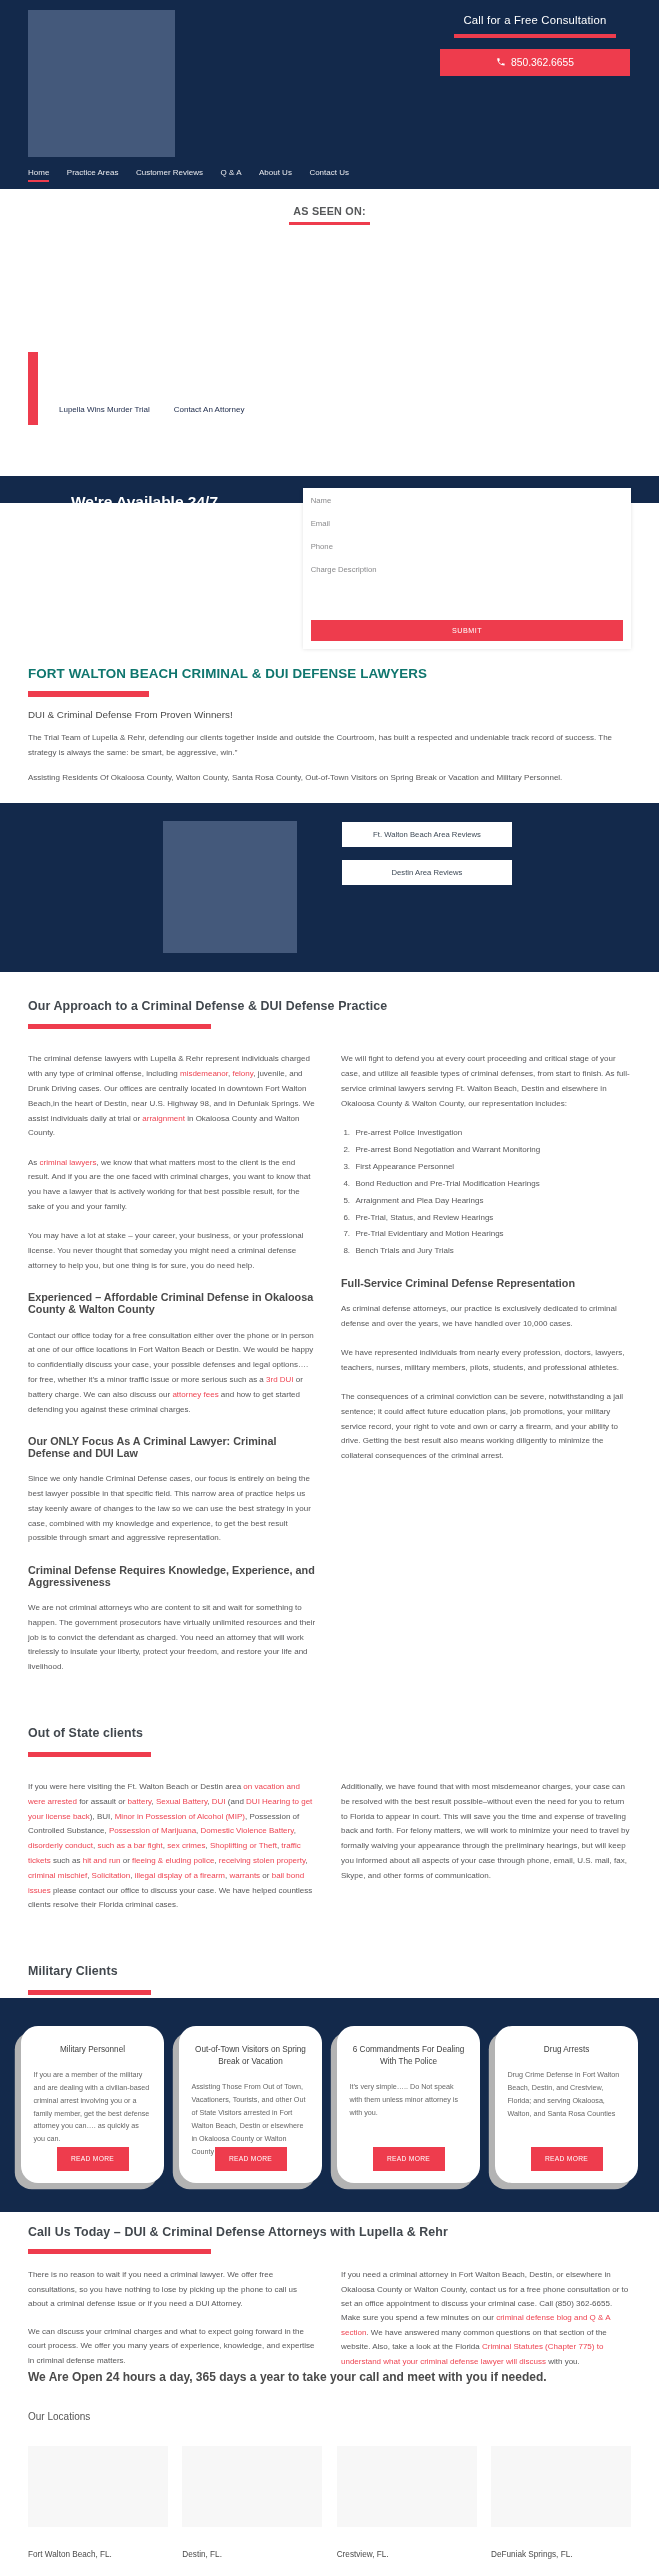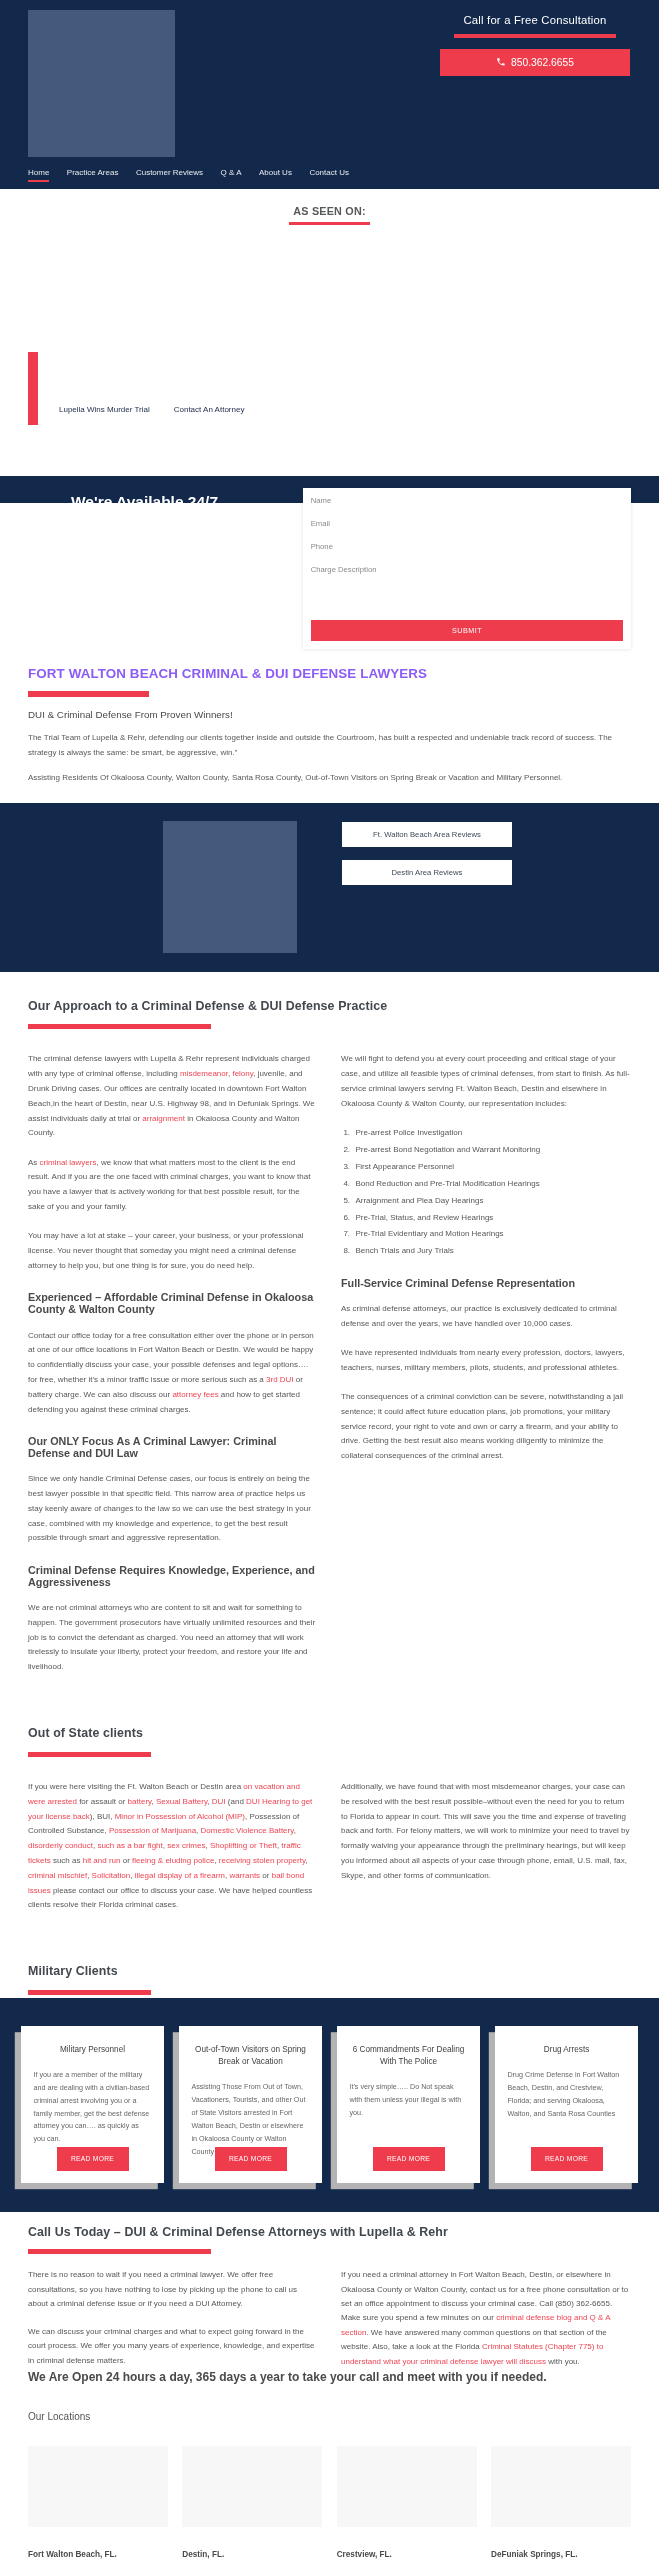--- a/index.html
+++ b/index.html
@@ -39,21 +39,21 @@
   .lead-form input,.lead-form textarea{border:none;outline:none;background:transparent;font-family:"Liberation Sans",sans-serif;
              font-size:7.7px;color:#6a6a6c;width:100%;padding:0;margin:0 0 14px 0;resize:none;}
   .lead-form input::placeholder,.lead-form textarea::placeholder,
   .form2 input::placeholder,.form2 textarea::placeholder{color:#8a8a8c;opacity:1;}
   .lead-form textarea{height:30px;}
   .submit-btn{background:#ee3c4d;color:#fff;border:none;font-size:7.2px;letter-spacing:0.5px;cursor:pointer;font-family:"Liberation Sans",sans-serif;}
   .lead-form .submit-btn{margin-top:auto;height:20.6px;width:100%;}
 
   
   .fwb{height:144px;box-sizing:border-box;padding-top:7.2px;}
-  .fwb h1{margin:0;font-size:13.4px;color:#8b5cf6;font-weight:bold;letter-spacing:0.1px;}
+  .fwb h1{margin:0;font-size:13.4px;color:#0f766e;font-weight:bold;letter-spacing:0.1px;}
   .rule{height:5.2px;background:#ee3c4d;}
   .fwb .rule{width:121px;margin-top:10.3px;}
   .fwb-sub{margin-top:12.4px;font-size:9.8px;color:#4a4a4a;}
   .fwb p{margin:11.3px 0 0 0;font-size:8px;line-height:1.8;color:#58585a;}
 
   
   .reviews{height:169px;position:relative;}
   .attorney-ph{position:absolute;left:163px;top:18px;width:134px;height:132px;background:#44597b;}
   .review-btn{position:absolute;left:342px;width:170px;height:25px;background:#fff;color:#3e4a57;
               font-size:7.7px;display:flex;align-items:center;justify-content:center;border:none;cursor:pointer;font-family:"Liberation Sans",sans-serif;}
@@ -67,40 +67,40 @@
   .cols{display:flex;gap:23px;margin-top:23px;}
   .col{flex:1;min-width:0;}
   .col p{margin:0 0 14.4px 0;font-size:8px;line-height:1.85;color:#58585a;}
   .col h3{margin:17.5px 0 13.4px 0;font-size:10.8px;color:#4a4a4a;font-weight:bold;}
   .col ol{margin:2.1px 0 15.5px 0;padding-left:11.3px;font-size:8px;line-height:1.85;color:#58585a;}
   .col ol li{padding-left:3.1px;margin-bottom:2.1px;}
   .block{margin-bottom:37px;}
 
   
   .cards{height:214px;box-sizing:border-box;padding:28px 21px 0 21px;display:flex;gap:15px;}
-  .card{flex:1;background:#fff;height:157px;position:relative;box-shadow:-6.2px 6.2px 0 #b3b3b3;text-align:center;}
+  .card{flex:1;background:#fff;height:157px;position:relative;box-shadow:-6.2px 6.2px 0 #b3b3b3;text-align:center;border-radius:17px;}
   .card-title{padding:17.5px 13.4px 0 13.4px;font-size:8.2px;color:#3f3f3f;line-height:1.5;}
   .card-body{padding:13.4px 12.4px 0 12.4px;font-size:7.2px;color:#666;line-height:1.78;text-align:left;}
   .readmore{position:absolute;bottom:12.4px;left:50%;transform:translateX(-50%);width:72px;height:24px;
             background:#ee3c4d;color:#fff;border:none;font-size:6.7px;letter-spacing:0.3px;cursor:pointer;font-family:"Liberation Sans",sans-serif;}
 
   
   .callus{height:157px;box-sizing:border-box;padding-top:13.4px;overflow:hidden;}
   .callus .rule{margin-top:9.3px;}
   .callus .cols{margin-top:14.4px;}
   .callus p{margin:0 0 13.4px 0;font-size:8px;line-height:1.8;color:#58585a;}
 
   
   .locs{height:422px;box-sizing:border-box;padding-top:0;overflow:hidden;}
   .openline{padding-top:1px;font-size:12px;color:#4a4a4a;font-weight:bold;}
   .ourloc-label{margin-top:27px;font-size:10px;color:#555;}
   .loc-grid{display:flex;gap:14.4px;margin-top:24px;}
   .loc-col{flex:1;min-width:0;font-size:7.5px;line-height:1.8;color:#58585a;}
   .loc-img{height:81px;background:#f7f7f7;}
-  .loc-title{margin-top:20.6px;font-size:8.2px;color:#4a4a4a;font-weight:bold;}
+  .loc-title{margin-top:20.6px;font-size:8.2px;color:#4a4a4a;}
 </style>
 </head>
 <body>
 
 <header class="top-header navy">
   <div class="logo-box"></div>
   <div class="header-right">
     <div class="consult-label">Call for a Free Consultation</div>
     <div class="consult-rule"></div>
     <a class="phone-btn">
@@ -219,21 +219,21 @@
     <div class="card-body">If you are a member of the military and are dealing with a civilian-based criminal arrest involving you or a family member, get the best defense attorney you can…. as quickly as you can.</div>
     <button class="readmore">READ MORE</button>
   </div>
   <div class="card">
     <div class="card-title">Out-of-Town Visitors on Spring Break or Vacation</div>
     <div class="card-body">Assisting Those From Out of Town, Vacationers, Tourists, and other Out of State Visitors arrested in Fort Walton Beach, Destin or elsewhere in Okaloosa County or Walton County</div>
     <button class="readmore">READ MORE</button>
   </div>
   <div class="card">
     <div class="card-title">6 Commandments For Dealing With The Police</div>
-    <div class="card-body">It’s very simple….. Do Not speak with them unless your illegal is with you.</div>
+    <div class="card-body">It’s very simple….. Do Not speak with them unless minor attorney is with you.</div>
     <button class="readmore">READ MORE</button>
   </div>
   <div class="card">
     <div class="card-title">Drug Arrests</div>
     <div class="card-body">Drug Crime Defense in Fort Walton Beach, Destin, and Crestview, Florida; and serving Okaloosa, Walton, and Santa Rosa Counties</div>
     <button class="readmore">READ MORE</button>
   </div>
 </section>
 
 <section class="callus container">

